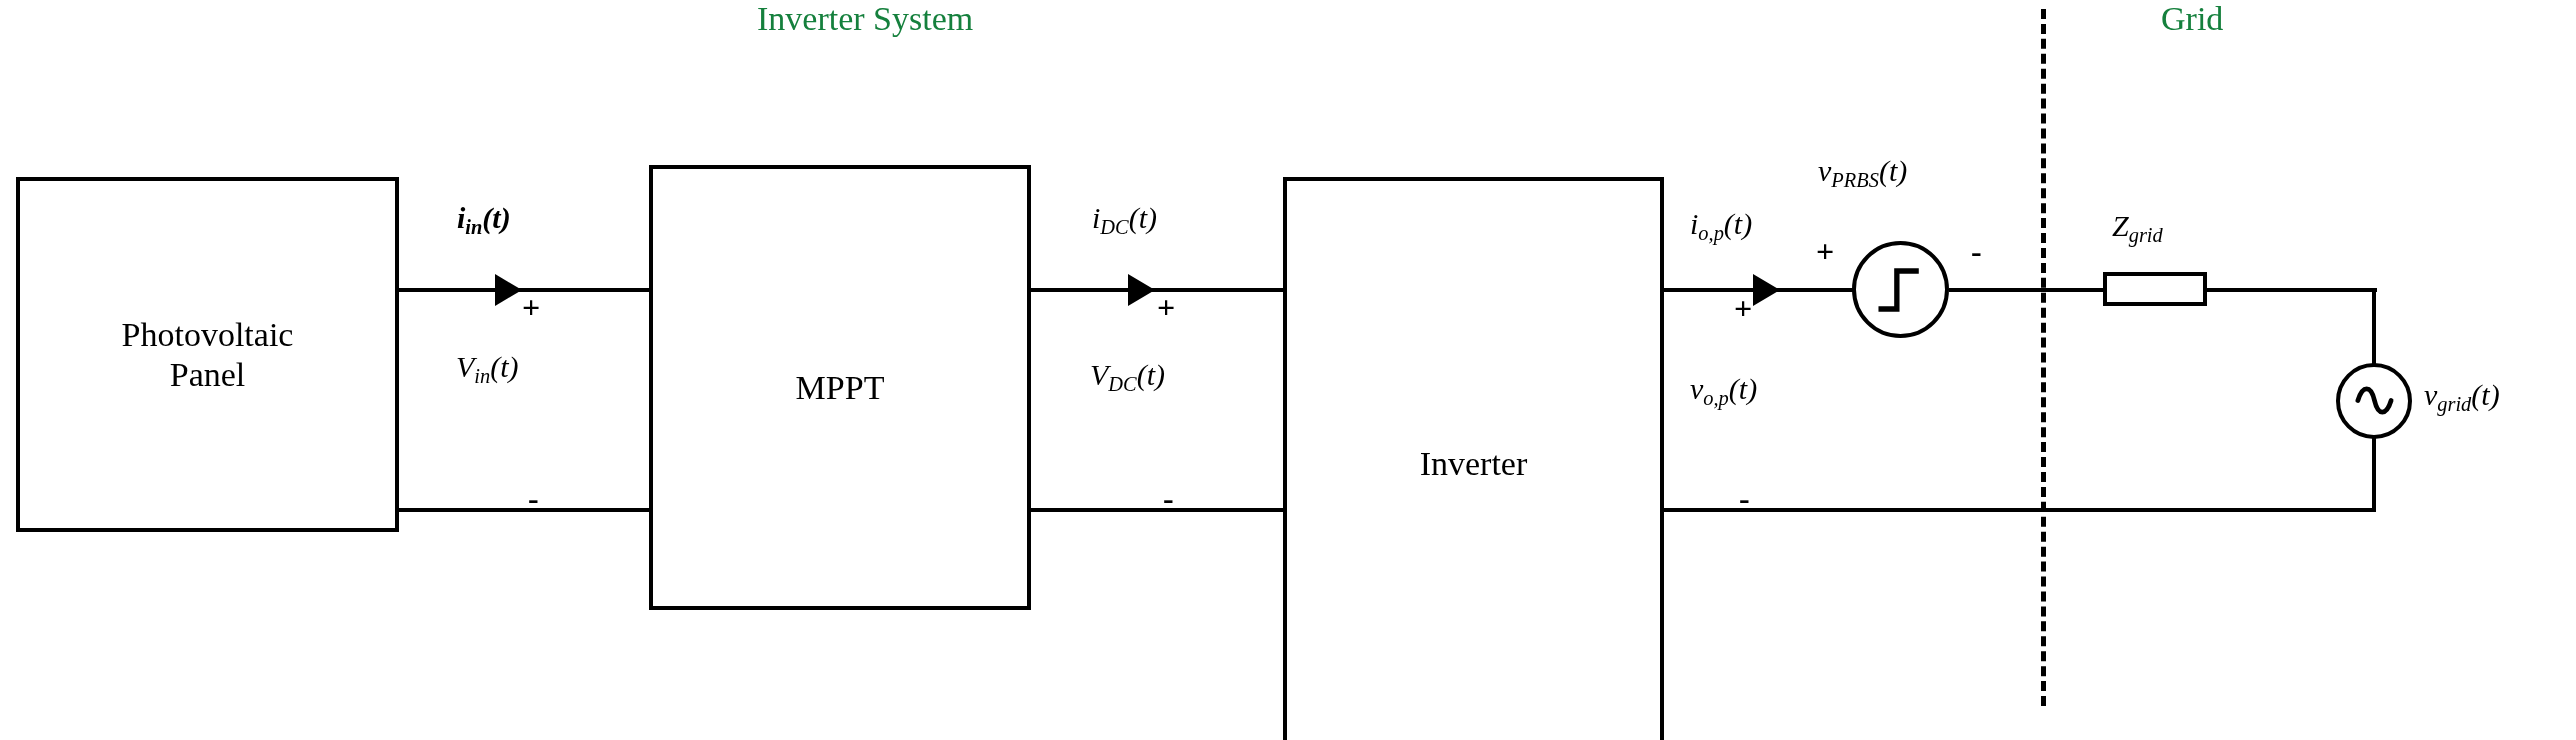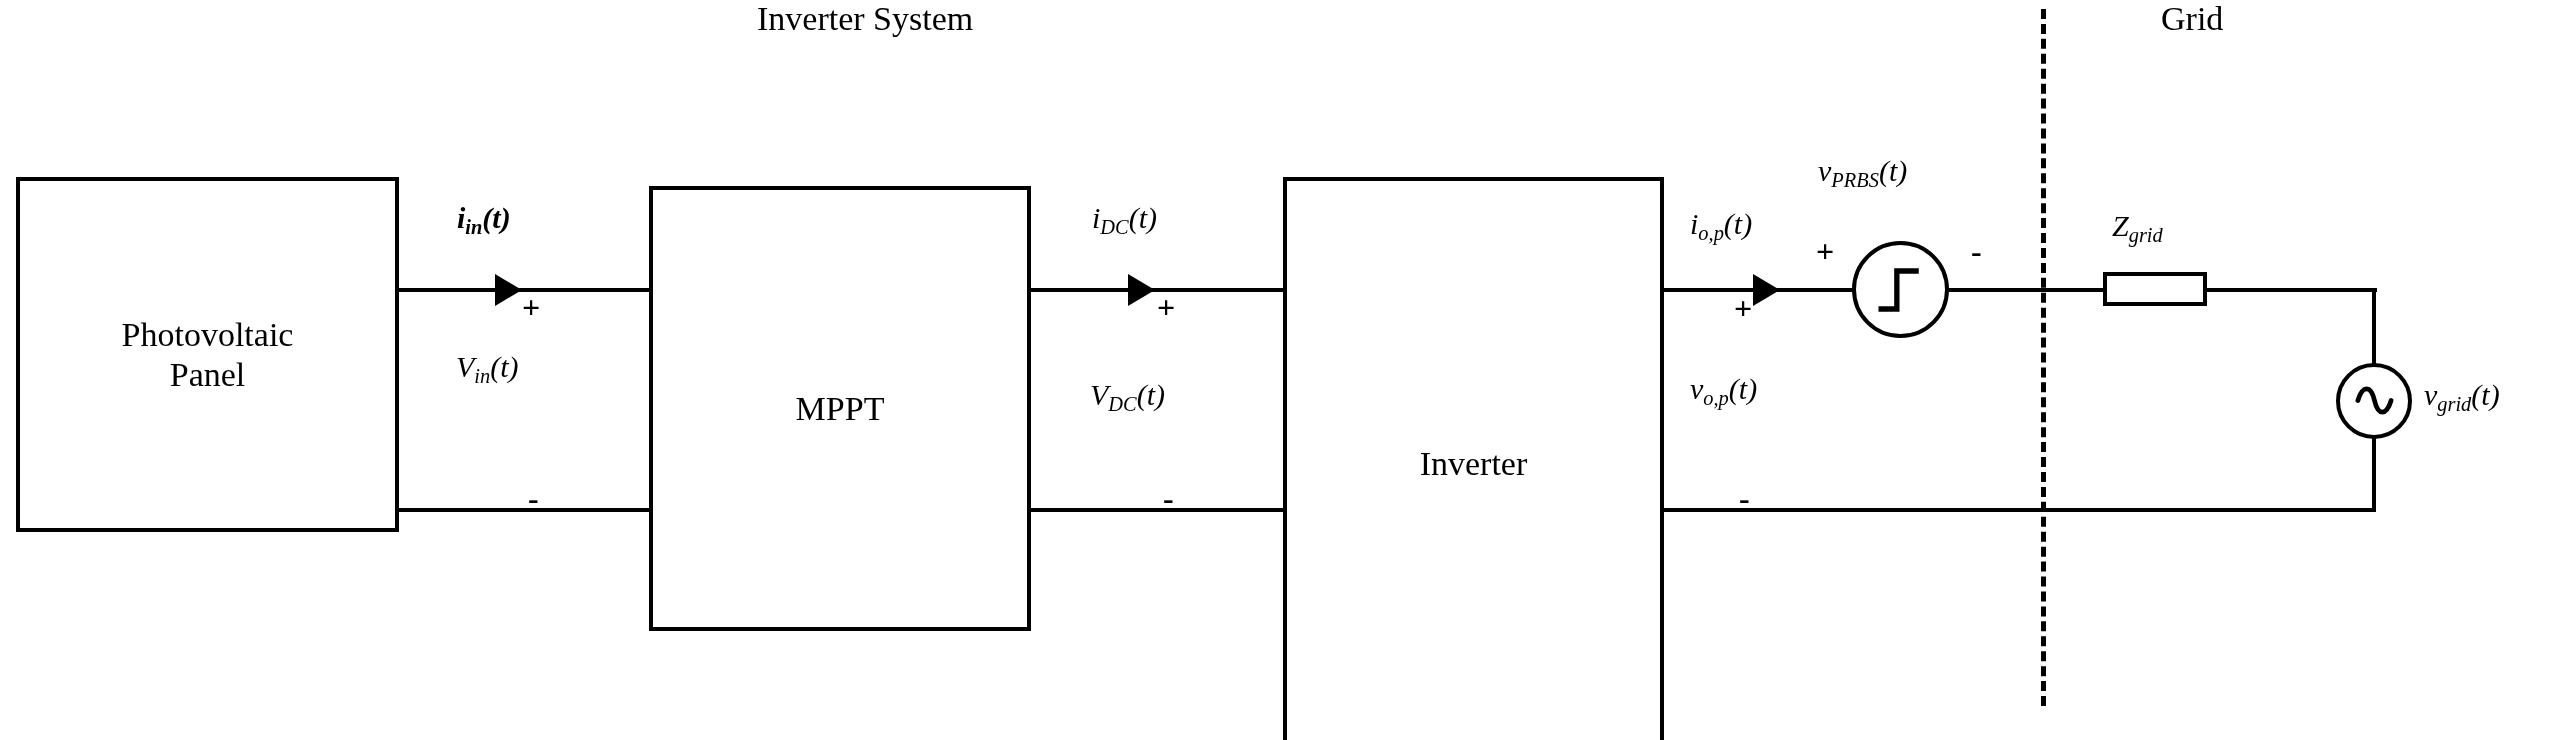--- a/index.html
+++ b/index.html
@@ -15,21 +15,21 @@
     overflow: hidden;
     font-family: "Liberation Serif", "DejaVu Serif", serif;
     color: #000000;
   }
   
   .section-title {
     position: absolute;
     font-size: 34px;
     line-height: 1;
     white-space: nowrap;
-    color: #000000;
+    color: #15803d;
   }
   
   .block {
     position: absolute;
     box-sizing: border-box;
     border: 4.2px solid #000000;
     background: #ffffff;
     display: flex;
     align-items: center;
     justify-content: center;
@@ -118,21 +118,21 @@
 
   <div class="section-title" style="left:757px; top:2.4px;">Inverter System</div>
 
   <div class="section-title" style="left:2161px; top:2.4px;">Grid</div>
 
   <div class="block" style="left:16px; top:177px; width:383px; height:355px;">
     <span class="block-label">Photovoltaic
 Panel</span>
   </div>
 
-  <div class="block" style="left:649px; top:186px; width:382px; height:445px;">
+  <div class="block" style="left:649px; top:165px; width:382px; height:445px;">
     <span class="block-label">MPPT</span>
   </div>
 
   <div class="block" style="left:1283px; top:177px; width:381px; height:574px;">
     <span class="block-label">Inverter</span>
   </div>
 
   <div class="wire-h" style="left:398px; top:288px; width:254px;"></div>
   <div class="arrow" style="left:495px; top:274px;"></div>
   <div class="wire-h" style="left:398px; top:508px; width:254px;"></div>
@@ -172,21 +172,21 @@
   </div>
 
   <div class="mathlab" style="left:456px; top:352px;">
     <span>V</span><span class="sub">in</span><span>(t)</span>
   </div>
 
   <div class="mathlab" style="left:1092px; top:203px;">
     <span>i</span><span class="sub">DC</span><span>(t)</span>
   </div>
 
-  <div class="mathlab" style="left:1090px; top:380px;">
+  <div class="mathlab" style="left:1090px; top:360px;">
     <span>V</span><span class="sub">DC</span><span>(t)</span>
   </div>
 
   <div class="mathlab" style="left:1690px; top:209px;font-family:Liberation Serif, serif;">
     <span>i</span><span class="sub">o,p</span><span>(t)</span>
   </div>
 
   <div class="mathlab" style="left:1690px; top:374px;text-align:right;">
     <span>v</span><span class="sub">o,p</span><span>(t)</span>
   </div>

